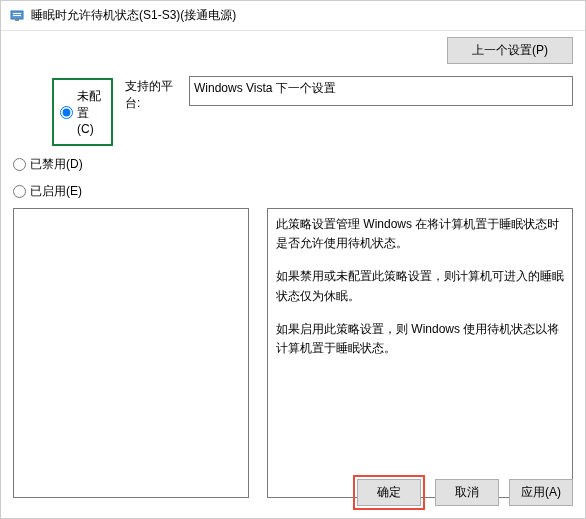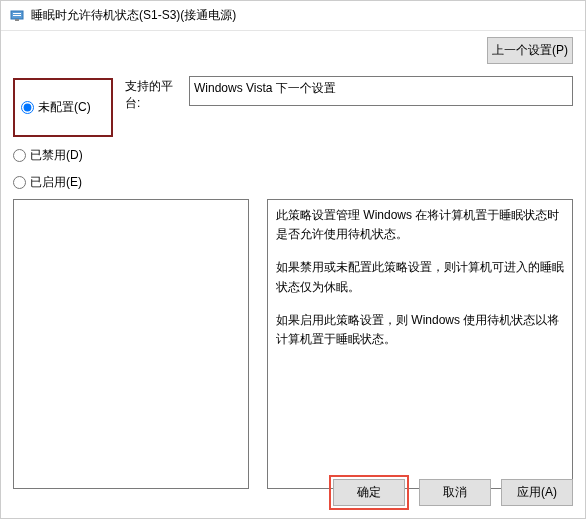--- a/index.html
+++ b/index.html
@@ -2,42 +2,42 @@
 <html><head>
 <meta charset="utf-8">
 <style>
 * { box-sizing: border-box; margin: 0; padding: 0; }
 body { font-family: "Microsoft YaHei", "Segoe UI", sans-serif; font-size: 12px; background: #fff; color: #000; }
 .window { width: 586px; height: 519px; border: 1px solid #ccc; position: relative; }
 .titlebar { height: 30px; display: flex; align-items: center; padding: 0 8px; border-bottom: 1px solid #e5e5e5; }
 .titlebar .icon { width: 16px; height: 16px; margin-right: 6px; display: flex; align-items: center; justify-content: center; }
 .titlebar-title { font-size: 12px; }
 .nav-row { display: flex; justify-content: flex-end; gap: 8px; padding: 6px 12px; }
-.btn { background: #e1e1e1; border: 1px solid #adadad; padding: 4px 4px; font-size: 12px; cursor: pointer; font-family: inherit; }
+.btn { background: #e1e1e1; border: 1px solid #adadad; padding: 4px 24px; font-size: 12px; cursor: pointer; font-family: inherit; }
 .content-top { display: flex; padding: 6px 12px 8px 12px; gap: 12px; }
 .left-col { width: 100px; }
 .radio-group { display: flex; flex-direction: column; gap: 10px; padding-top: 2px; }
 .radio-item { display: flex; align-items: center; gap: 4px; font-size: 12px; }
 .radio-item input { margin: 0; }
-.highlight { border: 2px solid #7f1d1d; padding: 19px 6px; display: inline-flex; }
+.highlight { border: 2px solid #15803d; padding: 8px 6px; display: inline-flex; margin-left: 39px; }
 .right-col { flex: 1; display: flex; flex-direction: column; gap: 10px; }
 .field-row { display: flex; gap: 8px; }
 .field-label { width: 56px; padding-top: 2px; }
 .comment-box { flex: 1; height: 60px; border: 1px solid #7a7a7a; background: #fff; resize: none; overflow-y: scroll; font-family: inherit; font-size: 12px; padding: 2px; }
 .platform-box { flex: 1; height: 30px; border: 1px solid #7a7a7a; background: #fff; overflow-y: scroll; padding: 3px 4px; font-size: 12px; }
 .labels-row { display: flex; padding: 6px 12px 4px 12px; }
 .labels-row .lbl-left { width: 246px; }
 .panes { display: flex; padding: 0 12px; gap: 18px; }
 .pane { border: 1px solid #7a7a7a; background: #fff; overflow: auto; }
 .options-pane { width: 236px; height: 290px; }
 .help-pane { flex: 1; height: 290px; padding: 6px 8px; font-size: 12px; line-height: 1.6; overflow-y: scroll; }
 .help-pane p { margin-bottom: 14px; }
 .button-row { position: absolute; bottom: 8px; right: 12px; display: flex; gap: 10px; align-items: center; }
 .btn-ok-wrap { border: 2px solid #e74c3c; padding: 2px; }
-.btn-row-btn { background: #e1e1e1; border: 1px solid #adadad; padding: 4px 0; width: 72px; font-size: 12px; cursor: pointer; font-family: inherit; text-align: center; }
+.btn-row-btn { background: #e1e1e1; border: 1px solid #adadad; padding: 4px 0; width: 64px; font-size: 12px; cursor: pointer; font-family: inherit; text-align: center; }
 </style>
 </head>
 <body>
 
 <div class="window">
 
   <div class="titlebar">
     <span class="icon">
       <svg width="16" height="16" viewBox="0 0 16 16">
           <rect x="2" y="3" width="12" height="8" fill="#5b9bd5" stroke="#2e75b6"></rect>

